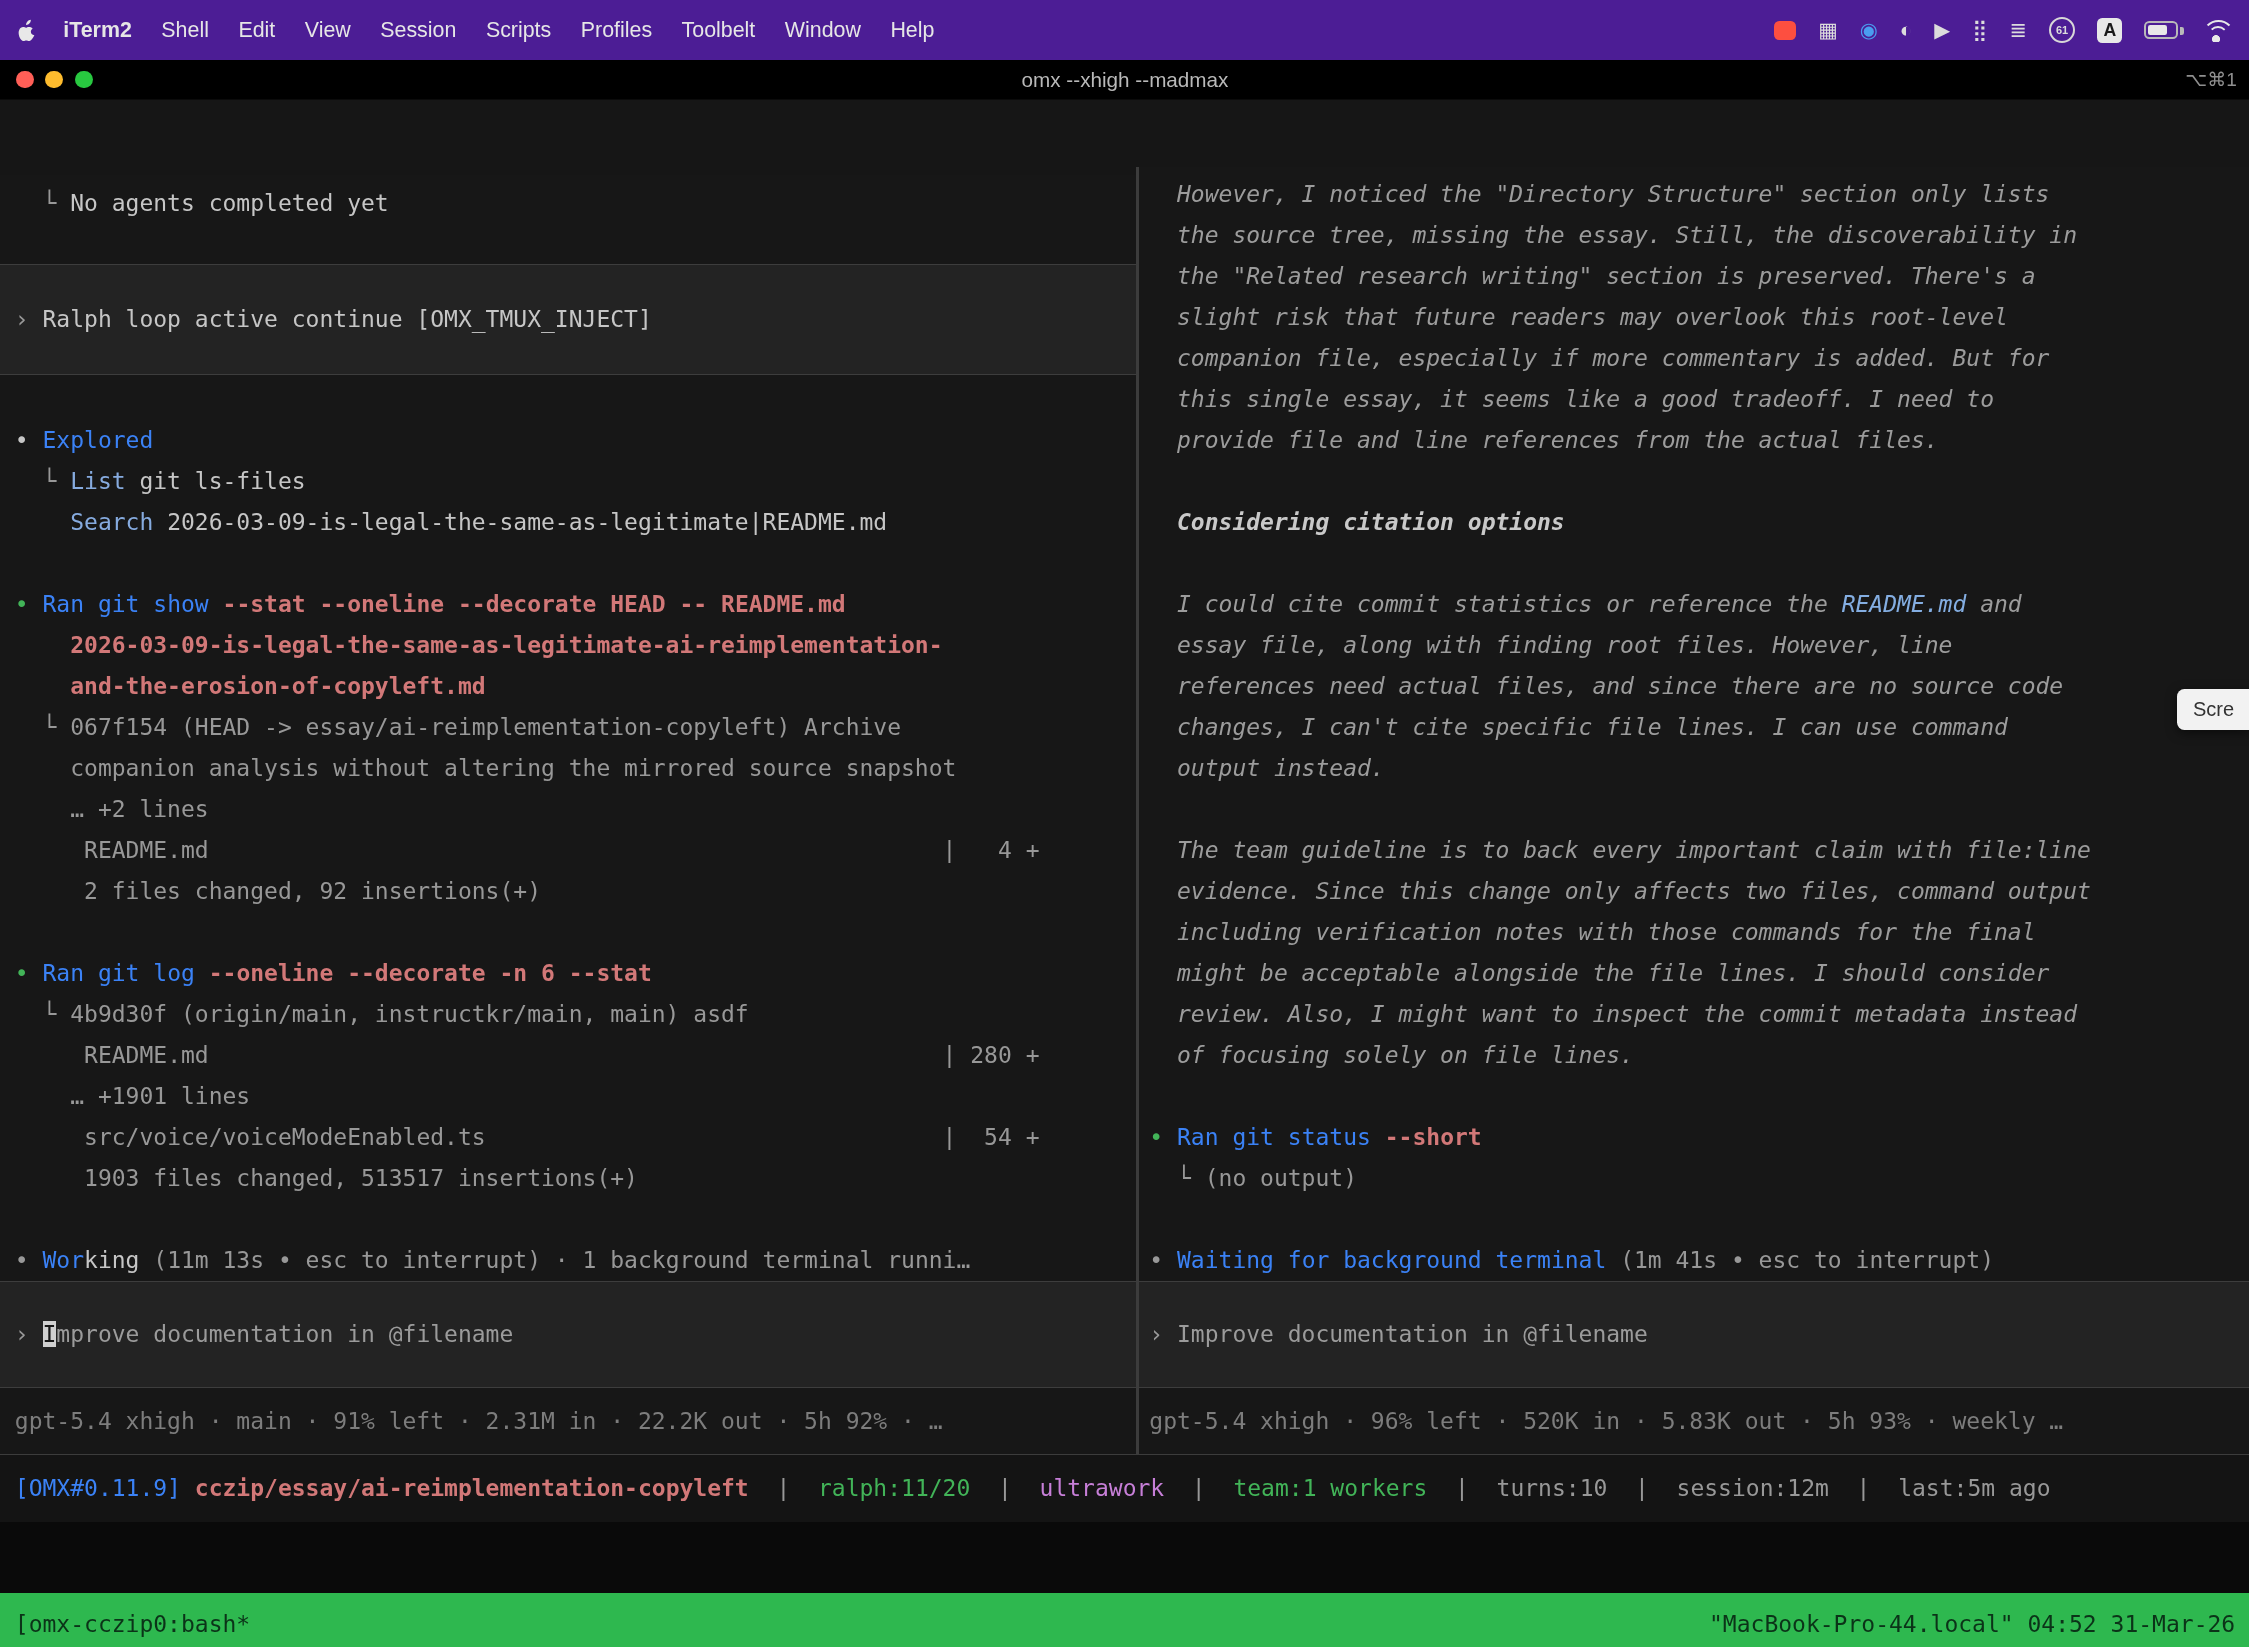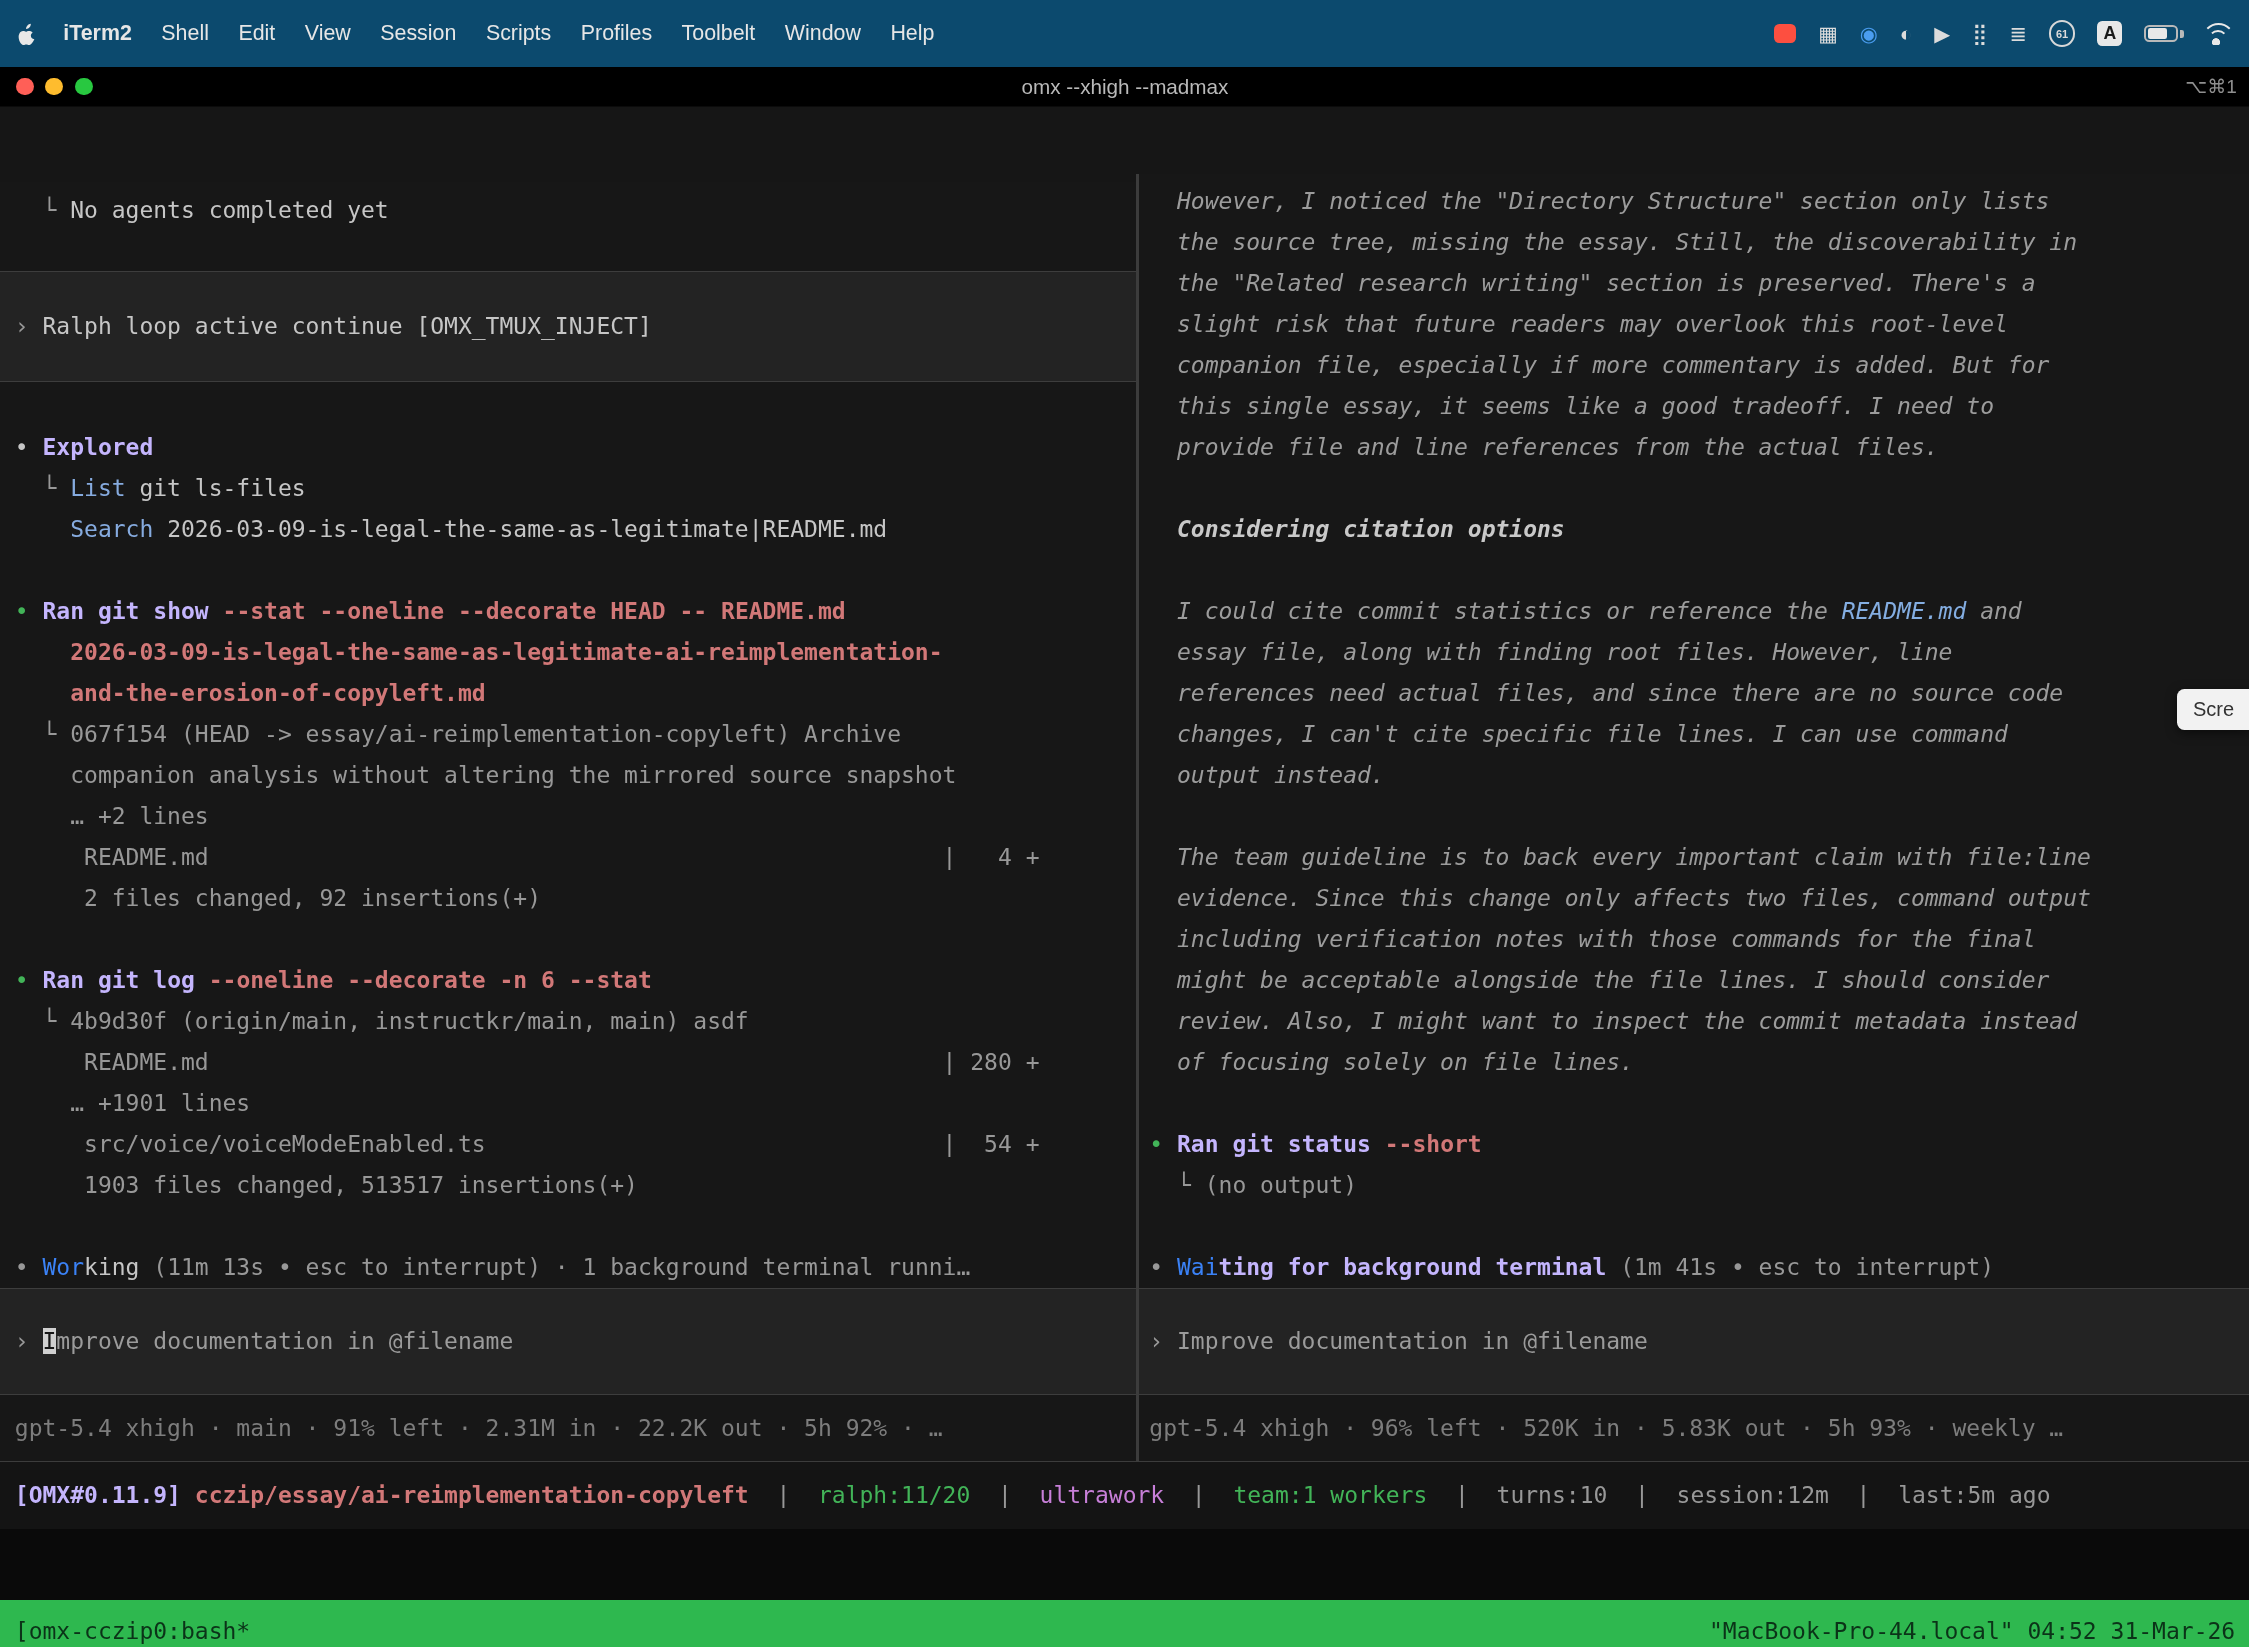--- a/index.html
+++ b/index.html
@@ -1,21 +1,21 @@
 <!DOCTYPE html>
 <html style="font-size:11.8px"><head>
 <meta charset="utf-8">
 <style>
   * { margin:0; padding:0; box-sizing:border-box; }
   html,body { width:2250px; height:1648px; overflow:hidden; background:#000; }
   body { font-family:"DejaVu Sans Mono", monospace; }
   .screen { position:relative; width:2250px; height:1648px; overflow:hidden; background:#161616; }
 
   
-  .menubar { height:67px; background:#0c4a6e; display:flex; align-items:center;
+  .menubar { height:60px; background:#4c1d95; display:flex; align-items:center;
              padding:0 17.7px; color:#e6e6e6; font-family:"Liberation Sans", sans-serif; font-size:21.4px; }
   .apple { display:flex; align-items:center; }
   .menu-items { display:flex; gap:29.5px; margin-left:26.6px; }
   .menu-item { cursor:default; }
   .menu-item.bold { font-weight:bold; }
   .status-icons { margin-left:auto; display:flex; align-items:center; gap:22px; color:#dcdcdc; font-size:20.7px; }
   .sicon { display:flex; align-items:center; justify-content:center; }
   .icon-recording-indicator { width:22px; height:19px; background:#fd4f40; border-radius:5.2px; }
   .icon-gauge-icon { width:26.6px; height:26.6px; border:2.2px solid #d8d8d8; border-radius:50%; font-size:11px; font-weight:bold; }
   .icon-input-source-icon { width:25px; height:25px; background:#e8e8e8; color:#1a1a1a; border-radius:5.2px; font-weight:bold; font-size:17.7px; }
@@ -50,21 +50,21 @@
           padding:34px 0; margin:40px 0 4.4px; }
   .input-band { margin-top:auto; background:#232323; border-top:1.5px solid #3d3d3d; border-bottom:1.5px solid #3d3d3d;
           padding:32px 0; }
   .statusarea { height:66px; display:flex; align-items:center; }
   .statusline { color:#7d7d7d; }
 
   
   .c-fg { color:#c6c6c6; }
   .c-dim { color:#989898; }
   .c-faint { color:#3b82f6; }
-  .c-boldwhite { color:#c4b5fd; font-weight:bold; }
+  .c-boldwhite { color:#3b82f6; font-weight:normal; }
   .c-green { color:#42b458; }
   .c-pink { color:#d27878;font-weight:bold; }
   .c-blue { color:#86abdf; }
   .c-magenta { color:#c77fd8; }
   .c-cursor { background:#d0d0d0; color:#161616; }
   .c-inputtext { color:#9b9b9b; }
   .c-rdim { color:#9c9c9c; font-style:italic; }
   .c-rbold { color:#c9c9c9; font-style:italic; font-weight:bold; }
   .c-rlink { color:#84aee2; font-style:italic; }
   .c-statfile { display:inline-block; width:62ch; color:#989898; }

